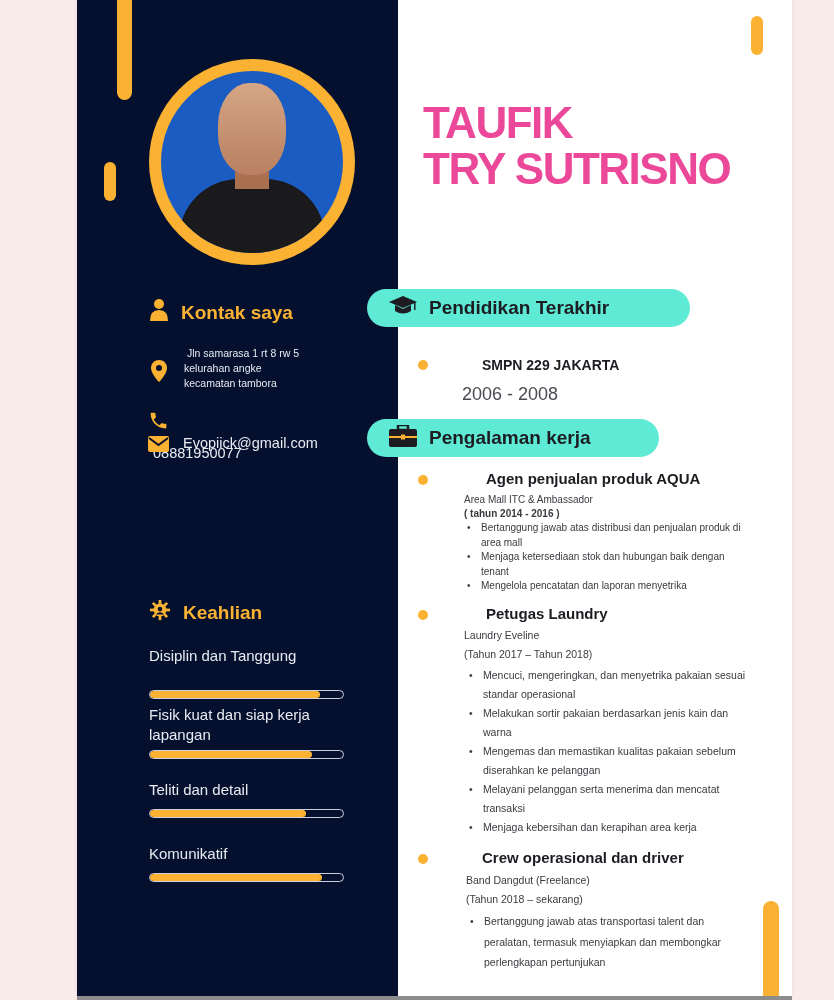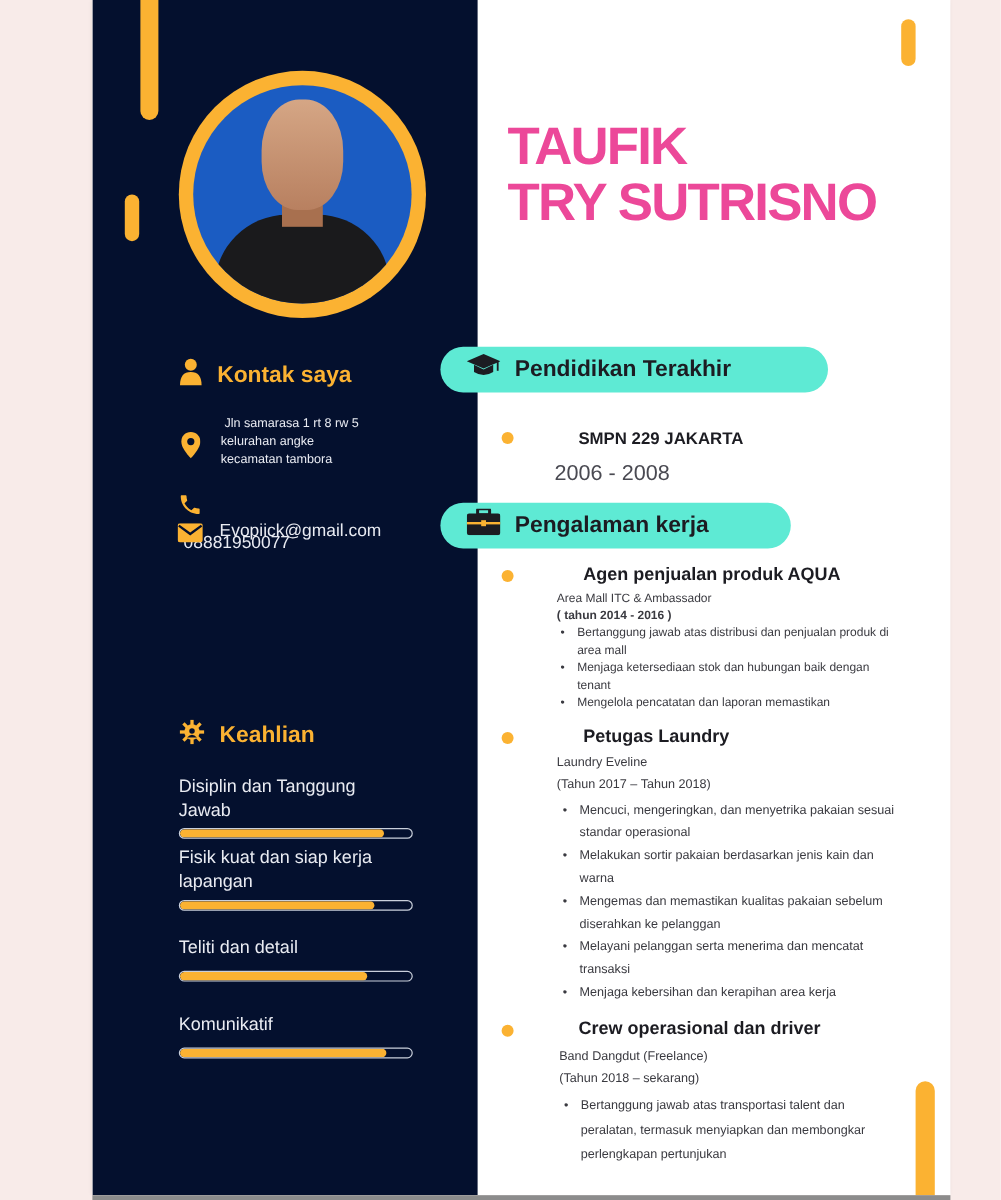--- a/index.html
+++ b/index.html
@@ -145,21 +145,20 @@
           </g>
           <circle cx="12" cy="11" r="2.5" fill="#04102e"></circle>
           <path d="M7.5 17 Q12 12 16.5 17 Z" fill="#04102e"></path>
         </svg>
     </span>
     <span>Keahlian</span>
   </div>
 
   <div class="skill" style="top:646px;">
     <div>Disiplin dan Tanggung</div>
-    <div>Jawab</div>
   </div>
   <div class="bar" style="top:690px;">
       <div class="fill" style="width:88%"></div>
     </div>
 
   <div class="skill" style="top:705px;">
     <div>Fisik kuat dan siap kerja</div>
     <div>lapangan</div>
   </div>
   <div class="bar" style="top:750px;">
@@ -211,21 +210,21 @@
     <span>Pengalaman kerja</span>
   </div>
 
   <div class="dot" style="left:341px; top:475px;"></div>
   <div class="job-title" style="left:389px; top:470px;">Agen penjualan produk AQUA</div>
   <div class="sub" style="left:387px; top:494px; font-size:10px;">Area Mall ITC &amp; Ambassador</div>
   <div class="sub" style="left:387px; top:508px; font-size:10px;font-weight:bold;">( tahun 2014 - 2016 )</div>
   <ul class="bullets" style="left:388px; top:521px; width:280px; font-size:10px; line-height:14.5px;">
     <li>Bertanggung jawab atas distribusi dan penjualan produk di area mall</li>
     <li>Menjaga ketersediaan stok dan hubungan baik dengan tenant</li>
-    <li>Mengelola pencatatan dan laporan memastikan</li>
+    <li>Mengelola pencatatan dan laporan menyetrika</li>
   </ul>
 
   <div class="dot" style="left:341px; top:610px;"></div>
   <div class="job-title" style="left:389px; top:605px;">Petugas Laundry</div>
   <div class="sub" style="left:387px; top:629px;">Laundry Eveline</div>
   <div class="sub" style="left:387px; top:648px;">(Tahun 2017 – Tahun 2018)</div>
   <ul class="bullets" style="left:390px; top:666px; width:290px; font-size:10.5px; line-height:19px;">
     <li>Mencuci, mengeringkan, dan menyetrika pakaian sesuai standar operasional</li>
     <li>Melakukan sortir pakaian berdasarkan jenis kain dan warna</li>
     <li>Mengemas dan memastikan kualitas pakaian sebelum diserahkan ke pelanggan</li>

